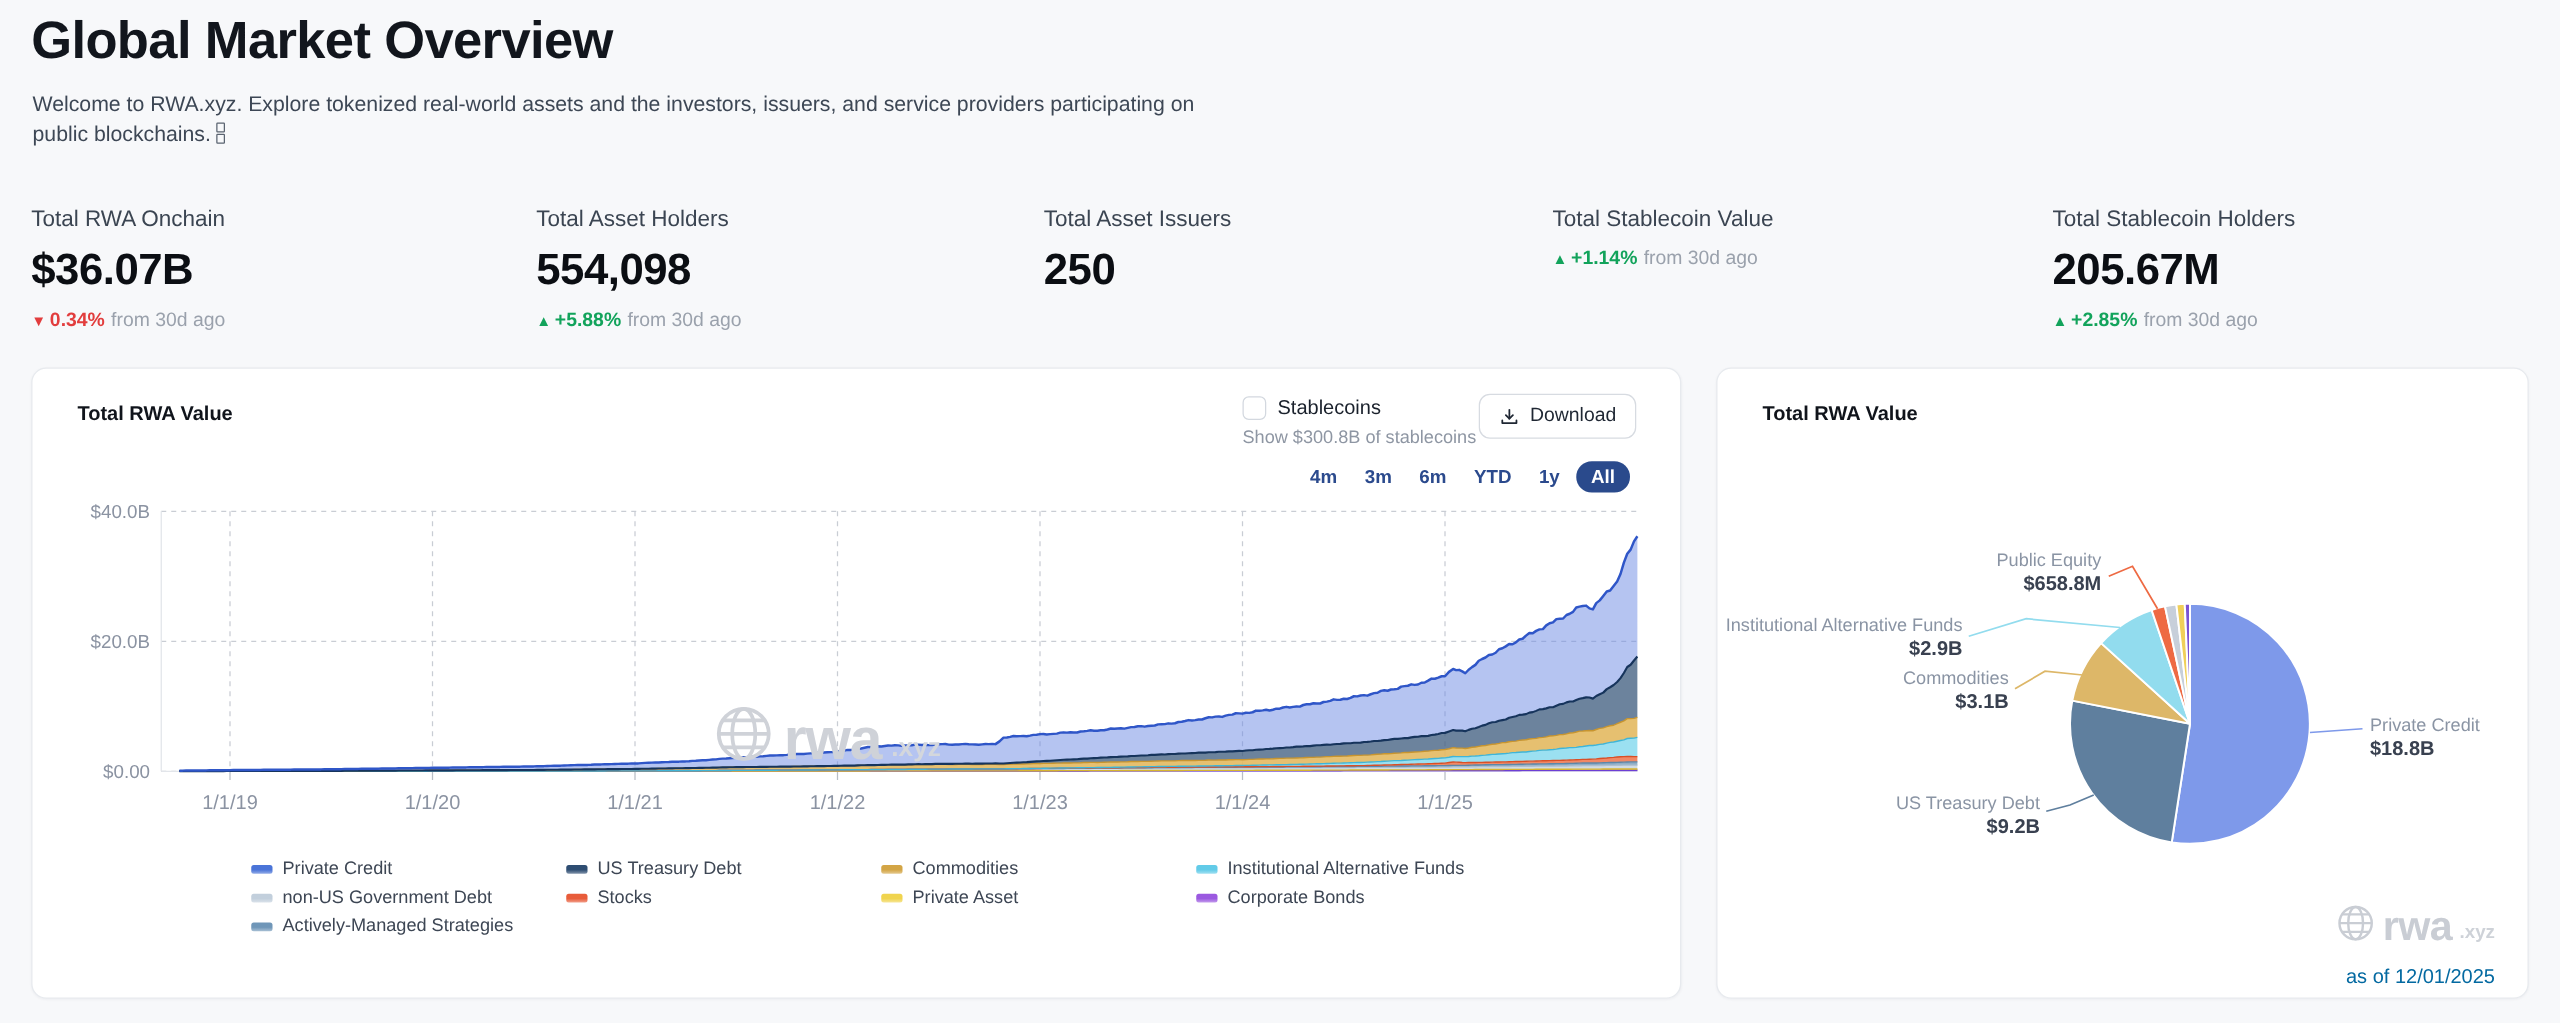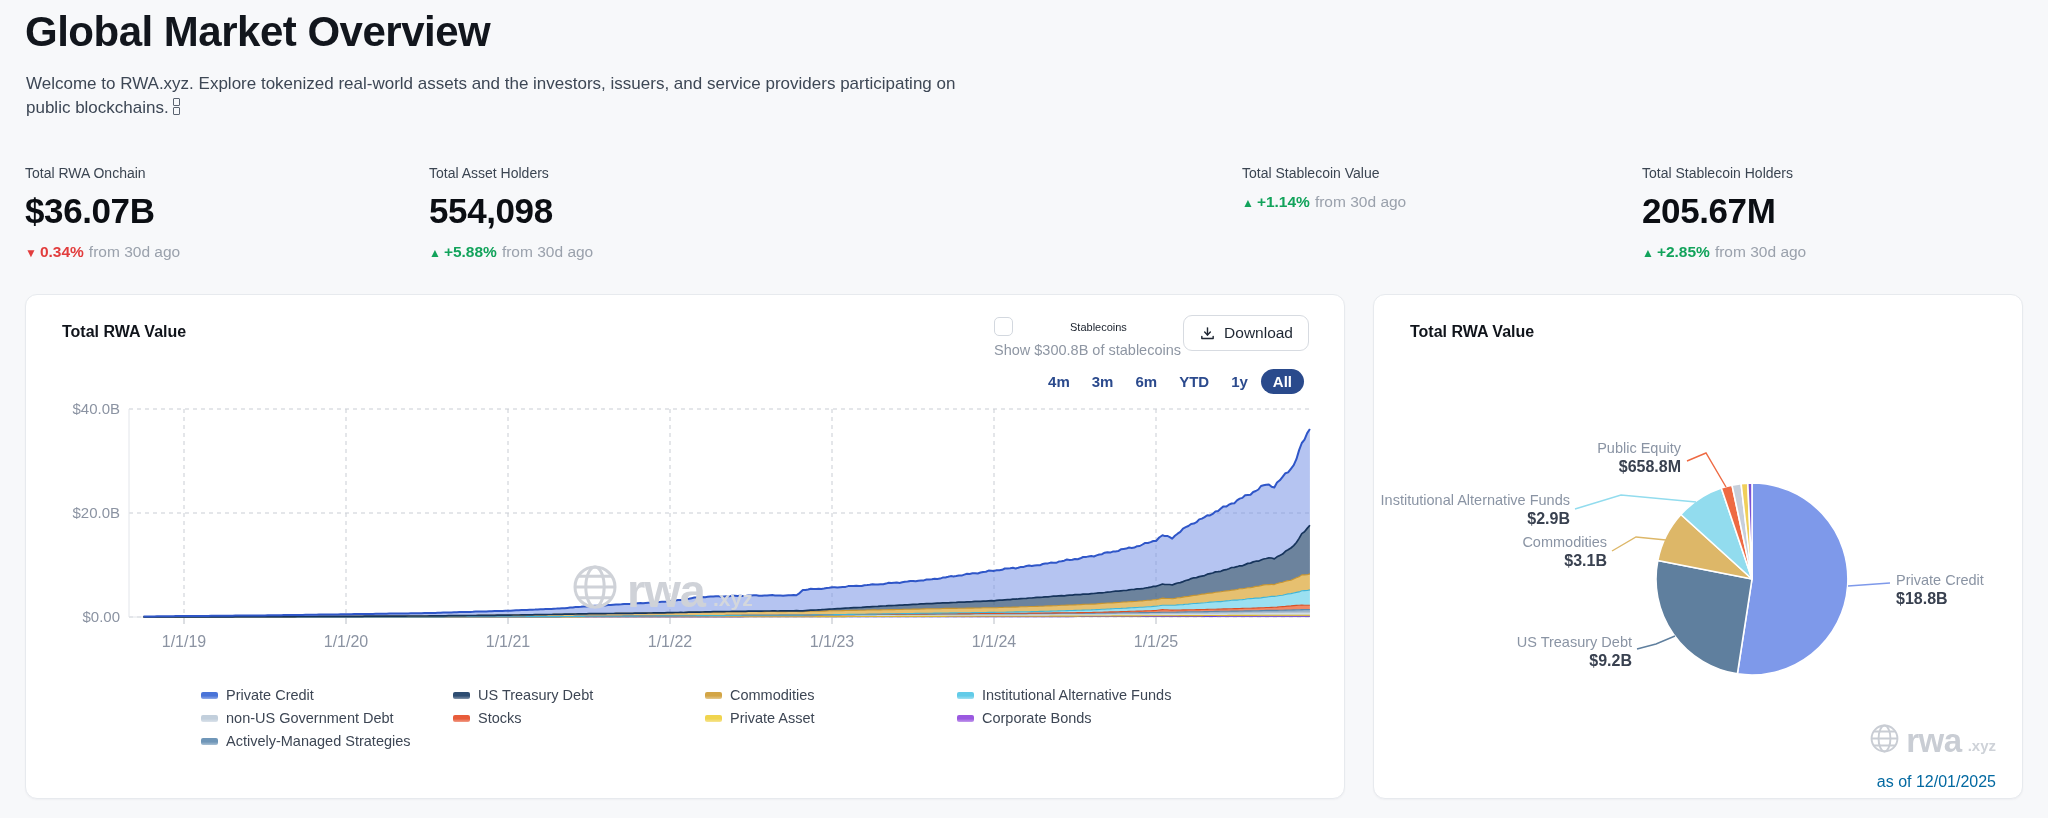--- a/index.html
+++ b/index.html
@@ -13,36 +13,36 @@
   .page { position:absolute; inset:0; }
 
   .page-title { position:absolute; left:25px; top:8px; font-size:42px; font-weight:600; letter-spacing:-0.5px; color:#12161d; }
   .subtitle { position:absolute; left:26px; top:72px; font-size:17px; line-height:24px; color:#3d4755; }
   .chain-icon { display:inline-block; vertical-align:-2px; margin-left:4px; }
   .chain-icon span { display:block; width:7px; height:8px; border:1.2px solid #5a6370; border-radius:1px; margin:0.5px 0; }
 
   
   .stats { position:absolute; left:25px; top:165px; width:2000px; height:110px; }
   .stat { position:absolute; top:0; width:400px; }
-  .stat-label { font-size:14px; color:#3b4552; }
+  .stat-label { font-size:18px; color:#3b4552; }
   .stat-value { margin-top:10px; font-size:35px; font-weight:600; letter-spacing:-0.4px; color:#0b0e13; }
   .stat-delta { margin-top:12px; font-size:15.5px; color:#9aa1ac; }
   .stat-delta .delta-main { font-weight:700; margin-right:5px; }
   .stat-delta .arrow { font-size:12px; margin-right:3px; }
 
   .card { position:absolute; top:294px; background:#ffffff; border:1px solid #e7eaee; border-radius:12px; box-shadow:0 1px 2px rgba(16,24,40,.04); }
   .card-left { left:25px; width:1320px; height:505px; }
   .card-right { left:1373px; width:650px; height:505px; }
   .card-title { position:absolute; left:36px; top:28px; font-size:16px; font-weight:700; color:#10141b; }
 
   
   .stable-ctl { position:absolute; left:968px; top:22px; }
   .stable-row { display:flex; align-items:center; gap:9px; }
   .checkbox { width:19px; height:19px; border:1.5px solid #d3d8df; border-radius:5px; background:#fff; cursor:pointer; }
-  .stable-label { font-size:11px; color:#1a212c;margin-left:48px; }
+  .stable-label { font-size:16px; color:#1a212c; }
   .stable-sub { margin-top:6px; font-size:14.5px; color:#8e96a3; white-space:nowrap; }
 
   .download-btn { position:absolute; right:35px; top:20px; height:36px; display:flex; align-items:center; gap:8px;
     padding:0 15px; background:#fff; border:1px solid #d7dbe1; border-radius:9px; font-size:15.5px; font-weight:500; color:#1f2733; cursor:pointer; }
 
   .ranges { position:absolute; right:40px; top:74px; display:flex; align-items:center; gap:4px; }
   .range-btn { font-size:15px; font-weight:700; color:#2b4a8d; padding:4px 9px; border-radius:14px; cursor:pointer; }
   .range-btn.selected { background:#2a4a8c; color:#ffffff; padding:4px 12px; }
 
   .chart-wrap { position:absolute; left:30px; top:100px; width:1262px; height:300px; }
@@ -79,20 +79,24 @@
   <div class="stats">
     <div class="stat" style="left:0">
       <div class="stat-label">Total RWA Onchain</div>
       <div class="stat-value">$36.07B</div>
       <div class="stat-delta"><span class="delta-main" style="color: rgb(226, 61, 61);"><span class="arrow">▼</span><span>0.34%</span></span><span>from 30d ago</span></div>
     </div>
     <div class="stat" style="left:404px">
       <div class="stat-label">Total Asset Holders</div>
       <div class="stat-value">554,098</div>
       <div class="stat-delta"><span class="delta-main" style="color: rgb(18, 163, 91);"><span class="arrow">▲</span><span>+5.88%</span></span><span>from 30d ago</span></div>
+    </div>
+    <div class="stat" style="left:810px">
+      <div class="stat-label">Total Asset Issuers</div>
+      <div class="stat-value">250</div>
     </div>
     <div class="stat" style="left:1217px">
       <div class="stat-label">Total Stablecoin Value</div>
       <div class="stat-delta"><span class="delta-main" style="color: rgb(18, 163, 91);"><span class="arrow">▲</span><span>+1.14%</span></span><span>from 30d ago</span></div>
     </div>
     <div class="stat" style="left:1617px">
       <div class="stat-label">Total Stablecoin Holders</div>
       <div class="stat-value">205.67M</div>
       <div class="stat-delta"><span class="delta-main" style="color: rgb(18, 163, 91);"><span class="arrow">▲</span><span>+2.85%</span></span><span>from 30d ago</span></div>
     </div>

